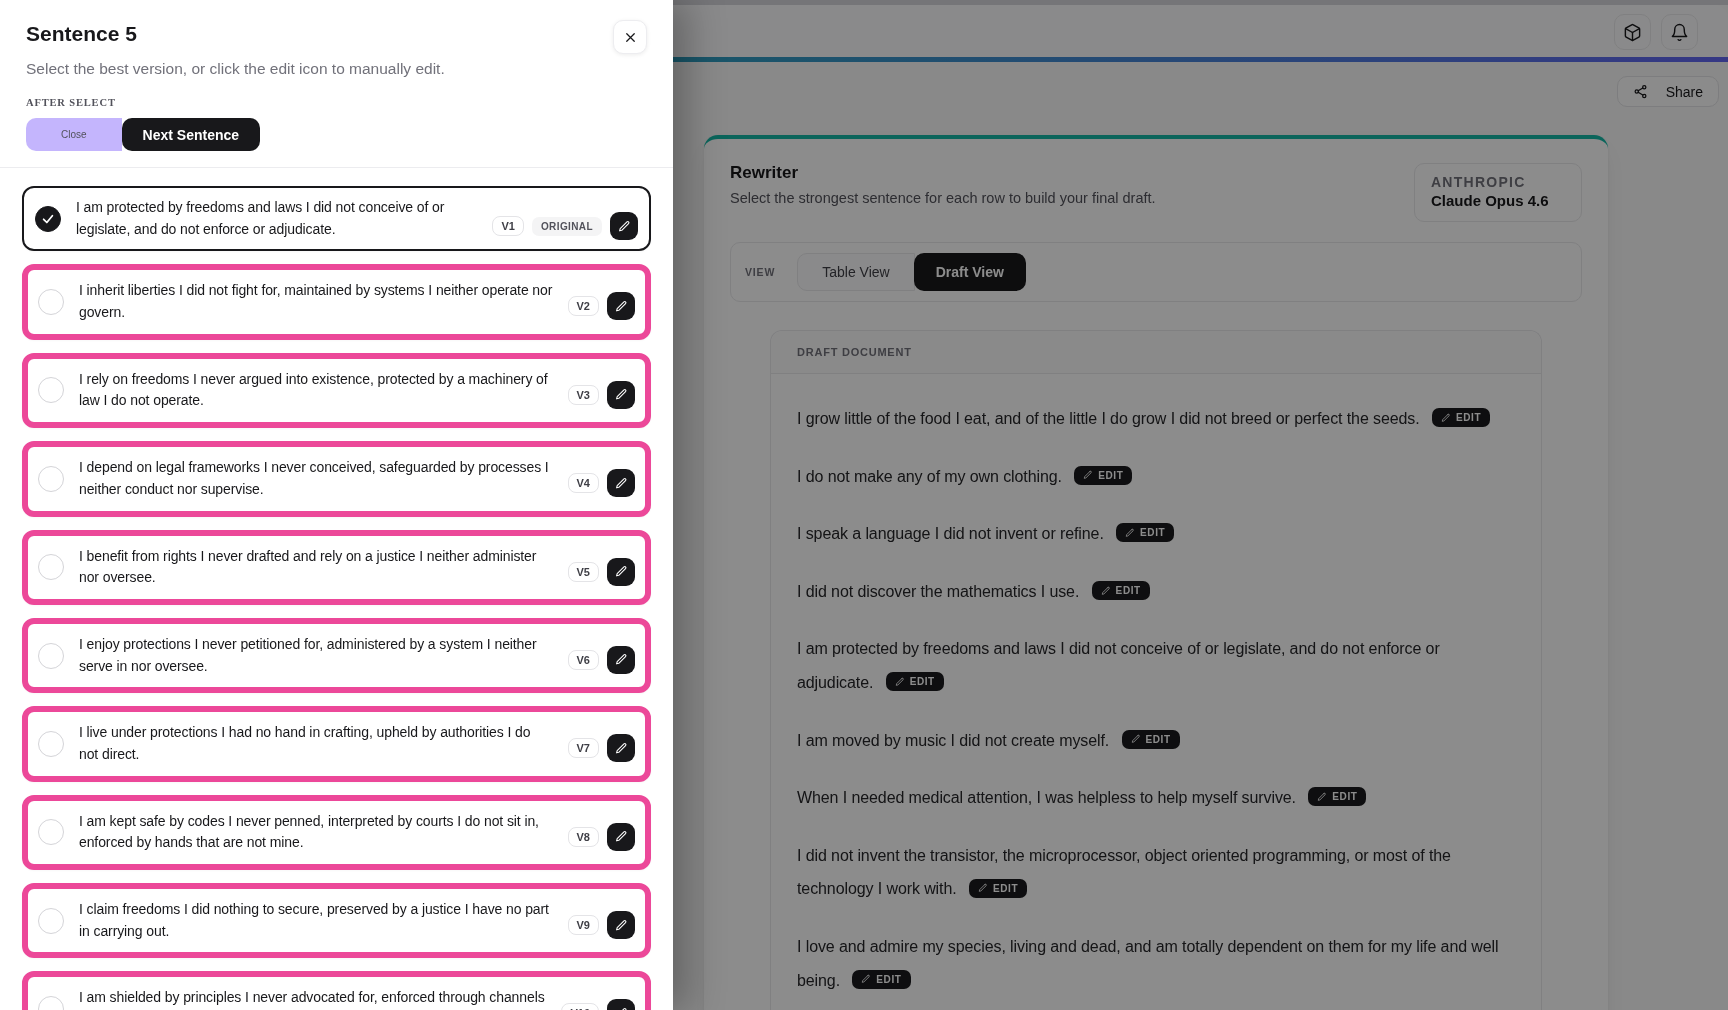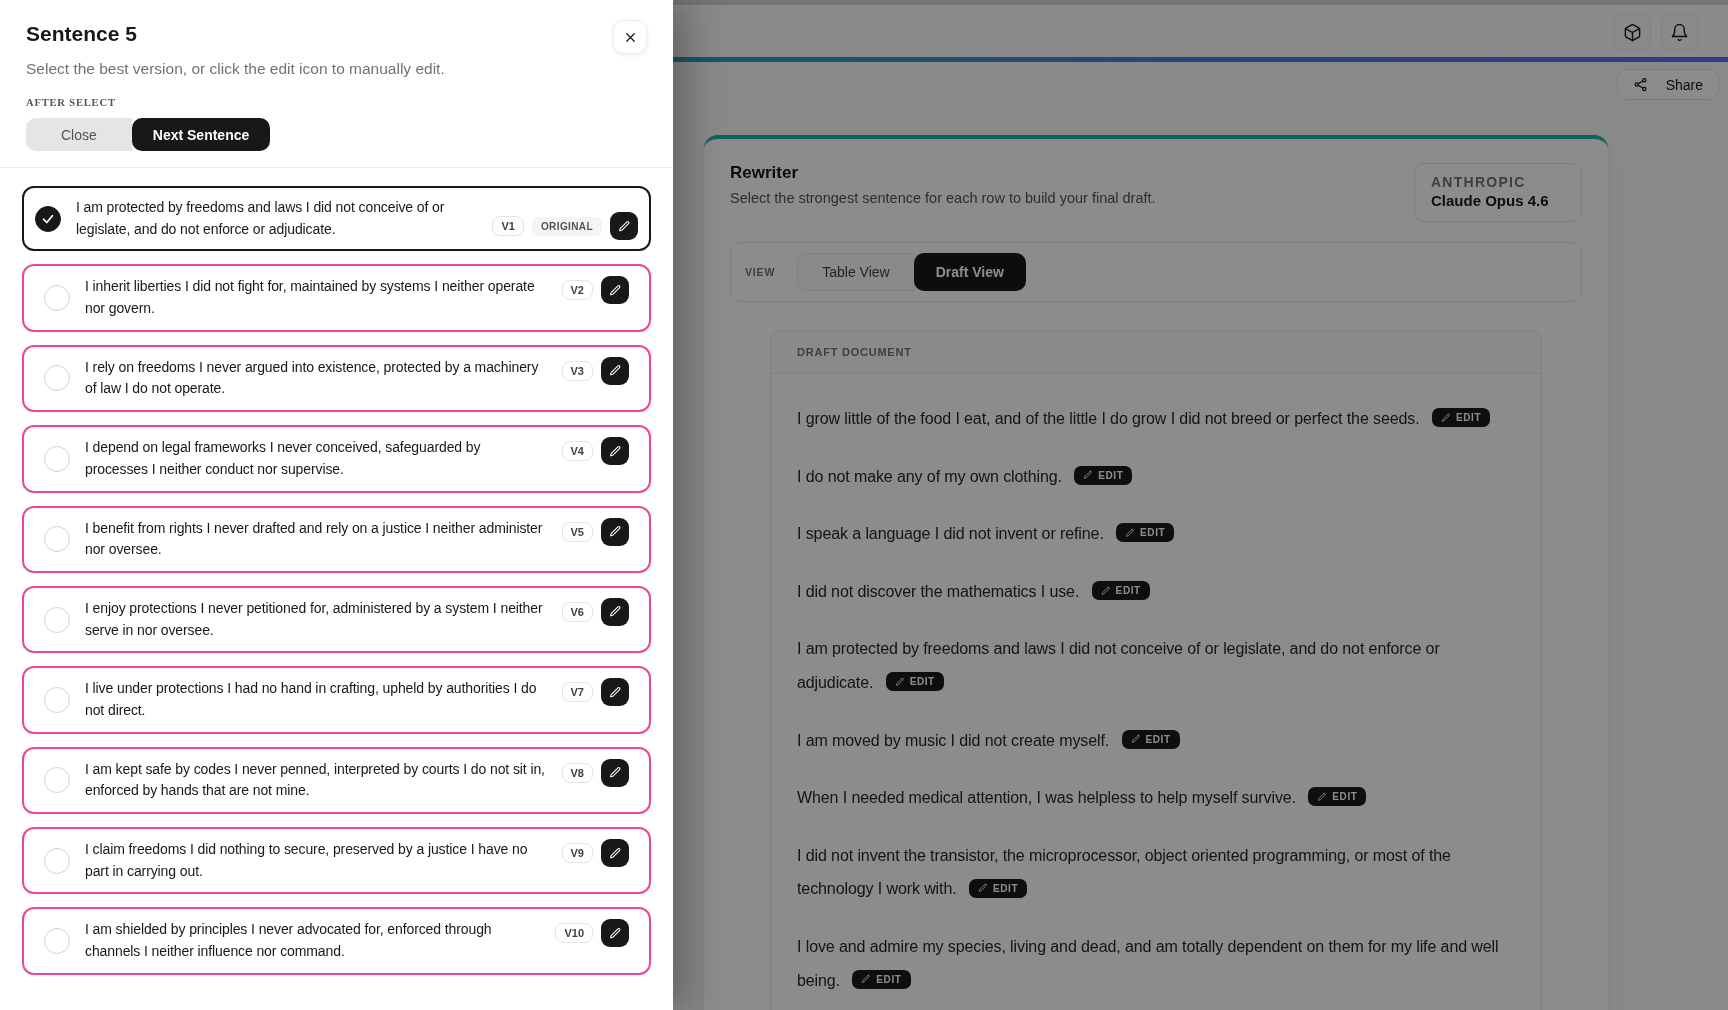--- a/index.html
+++ b/index.html
@@ -18,21 +18,21 @@
   .header-actions { position:absolute; right:30px; top:9px; display:flex; gap:10px; }
   .icon-btn {
     width:37px; height:36px; border-radius:10px; background:#fcfcfd;
     border:1px solid #e9e9ec; display:flex; align-items:center; justify-content:center;
     color:#18181b; padding:0;
   }
   .icon-btn svg { width:19px; height:19px; }
   .gradient-bar { position:absolute; top:57px; left:0; right:0; height:5px;
     background:linear-gradient(90deg,#0d9488 0%, #14b8a6 10%, #6366f1 100%); }
   .share-btn {
-    position:absolute; top:69px; right:9px; height:31px; padding:0 15px;
+    position:absolute; top:76px; right:9px; height:31px; padding:0 15px;
     display:flex; align-items:center; gap:18px; background:#fdfdfd;
     border:1px solid #e4e4e7; border-radius:10px; font-size:14px; color:#18181b;
   }
   .share-btn svg { width:15px; height:15px; }
 
   .main-card {
     position:absolute; left:704px; right:120px; top:135px; bottom:-30px;
     background:#ffffff; border-radius:14px; border-top:4px solid #14b8a6;
     box-shadow:0 1px 3px rgba(0,0,0,0.07), 0 10px 28px rgba(0,0,0,0.05);
     padding:24px 26px;
@@ -78,37 +78,37 @@
   .modal-header { padding:20px 26px 16px; border-bottom:1px solid #ececef; }
   .m-title-row { display:flex; justify-content:space-between; align-items:flex-start; }
   .m-title { font-size:21px; font-weight:700; margin:2px 0 0; color:#18181b; }
   .close-btn { width:34px; height:34px; border-radius:10px; background:#fff;
     border:1px solid #ededf0; box-shadow:0 1px 4px rgba(0,0,0,0.08);
     display:flex; align-items:center; justify-content:center; padding:0; }
   .close-btn svg { width:15px; height:15px; }
   .m-subtitle { font-size:15.5px; color:#71717a; margin:6px 0 0; }
   .after-label { margin-top:19px; font-size:10.5px; font-weight:700; letter-spacing:0.08em; color:#52525b;font-family:Liberation Serif, serif; }
   .btn-row { display:flex; align-items:center; margin-top:10px; }
-  .close-seg { background:#e5e5e5; color:#52525b; font-size:14px; padding:0 35px; height:33px;
+  .close-seg { background:#c4b5fd; color:#52525b; font-size:10px; padding:0 35px; height:33px;
     border:none; border-radius:10px 0 0 10px; }
   .next-seg { background:#18181b; color:#fff; font-size:14px; font-weight:600; padding:0 21px;
     height:33px; border:none; border-radius:10px; }
 
   .version-list { padding:18px 22px; display:flex; flex-direction:column; gap:13px; }
-  .version-item { display:flex; align-items:center; gap:15px; padding:10px 20px;
-    border:2px solid #ec4899; border-radius:12px; background:#fff; min-height:64px;
+  .version-item { display:flex; align-items:center; gap:15px; padding:10px 10px;
+    border:6px solid #ec4899; border-radius:12px; background:#fff; min-height:64px;
     box-shadow:0 1px 2px rgba(0,0,0,0.03); }
   .version-item.selected { border:2px solid #18181b; padding:9px 11px; }
   .radio { width:26px; height:26px; border-radius:50%; border:1.5px solid #d4d4d8; flex:none;
     background:#fff; display:flex; align-items:center; justify-content:center; }
   .selected .radio { background:#18181b; border-color:#18181b; }
   .radio svg { width:14px; height:14px; display:none; }
   .selected .radio svg { display:block; }
   .v-text { flex:1; font-size:14px; line-height:1.55; color:#18181b; letter-spacing:-0.1px; }
-  .badges { display:flex; align-items:center; gap:8px; align-self:flex-start; margin-top:0; }
+  .badges { display:flex; align-items:center; gap:8px; align-self:flex-start; margin-top:12px; }
   .selected .badges { margin-top:15px;text-align:center; }
   .v-pill { font-size:11px; font-weight:600; color:#3f3f46; border:1px solid #e4e4e7;
     border-radius:8px; padding:3px 8px; background:#fff; white-space:nowrap; }
   .orig-pill { font-size:10px; font-weight:600; letter-spacing:0.04em; color:#52525b;
     background:#f4f4f5; border-radius:7px; padding:4px 9px; white-space:nowrap; }
   .edit-btn { width:28px; height:28px; border-radius:9px; background:#18181b; border:none;
     display:flex; align-items:center; justify-content:center; flex:none; padding:0; }
   .edit-btn svg { width:13px; height:13px; }
 </style>
 </head>

